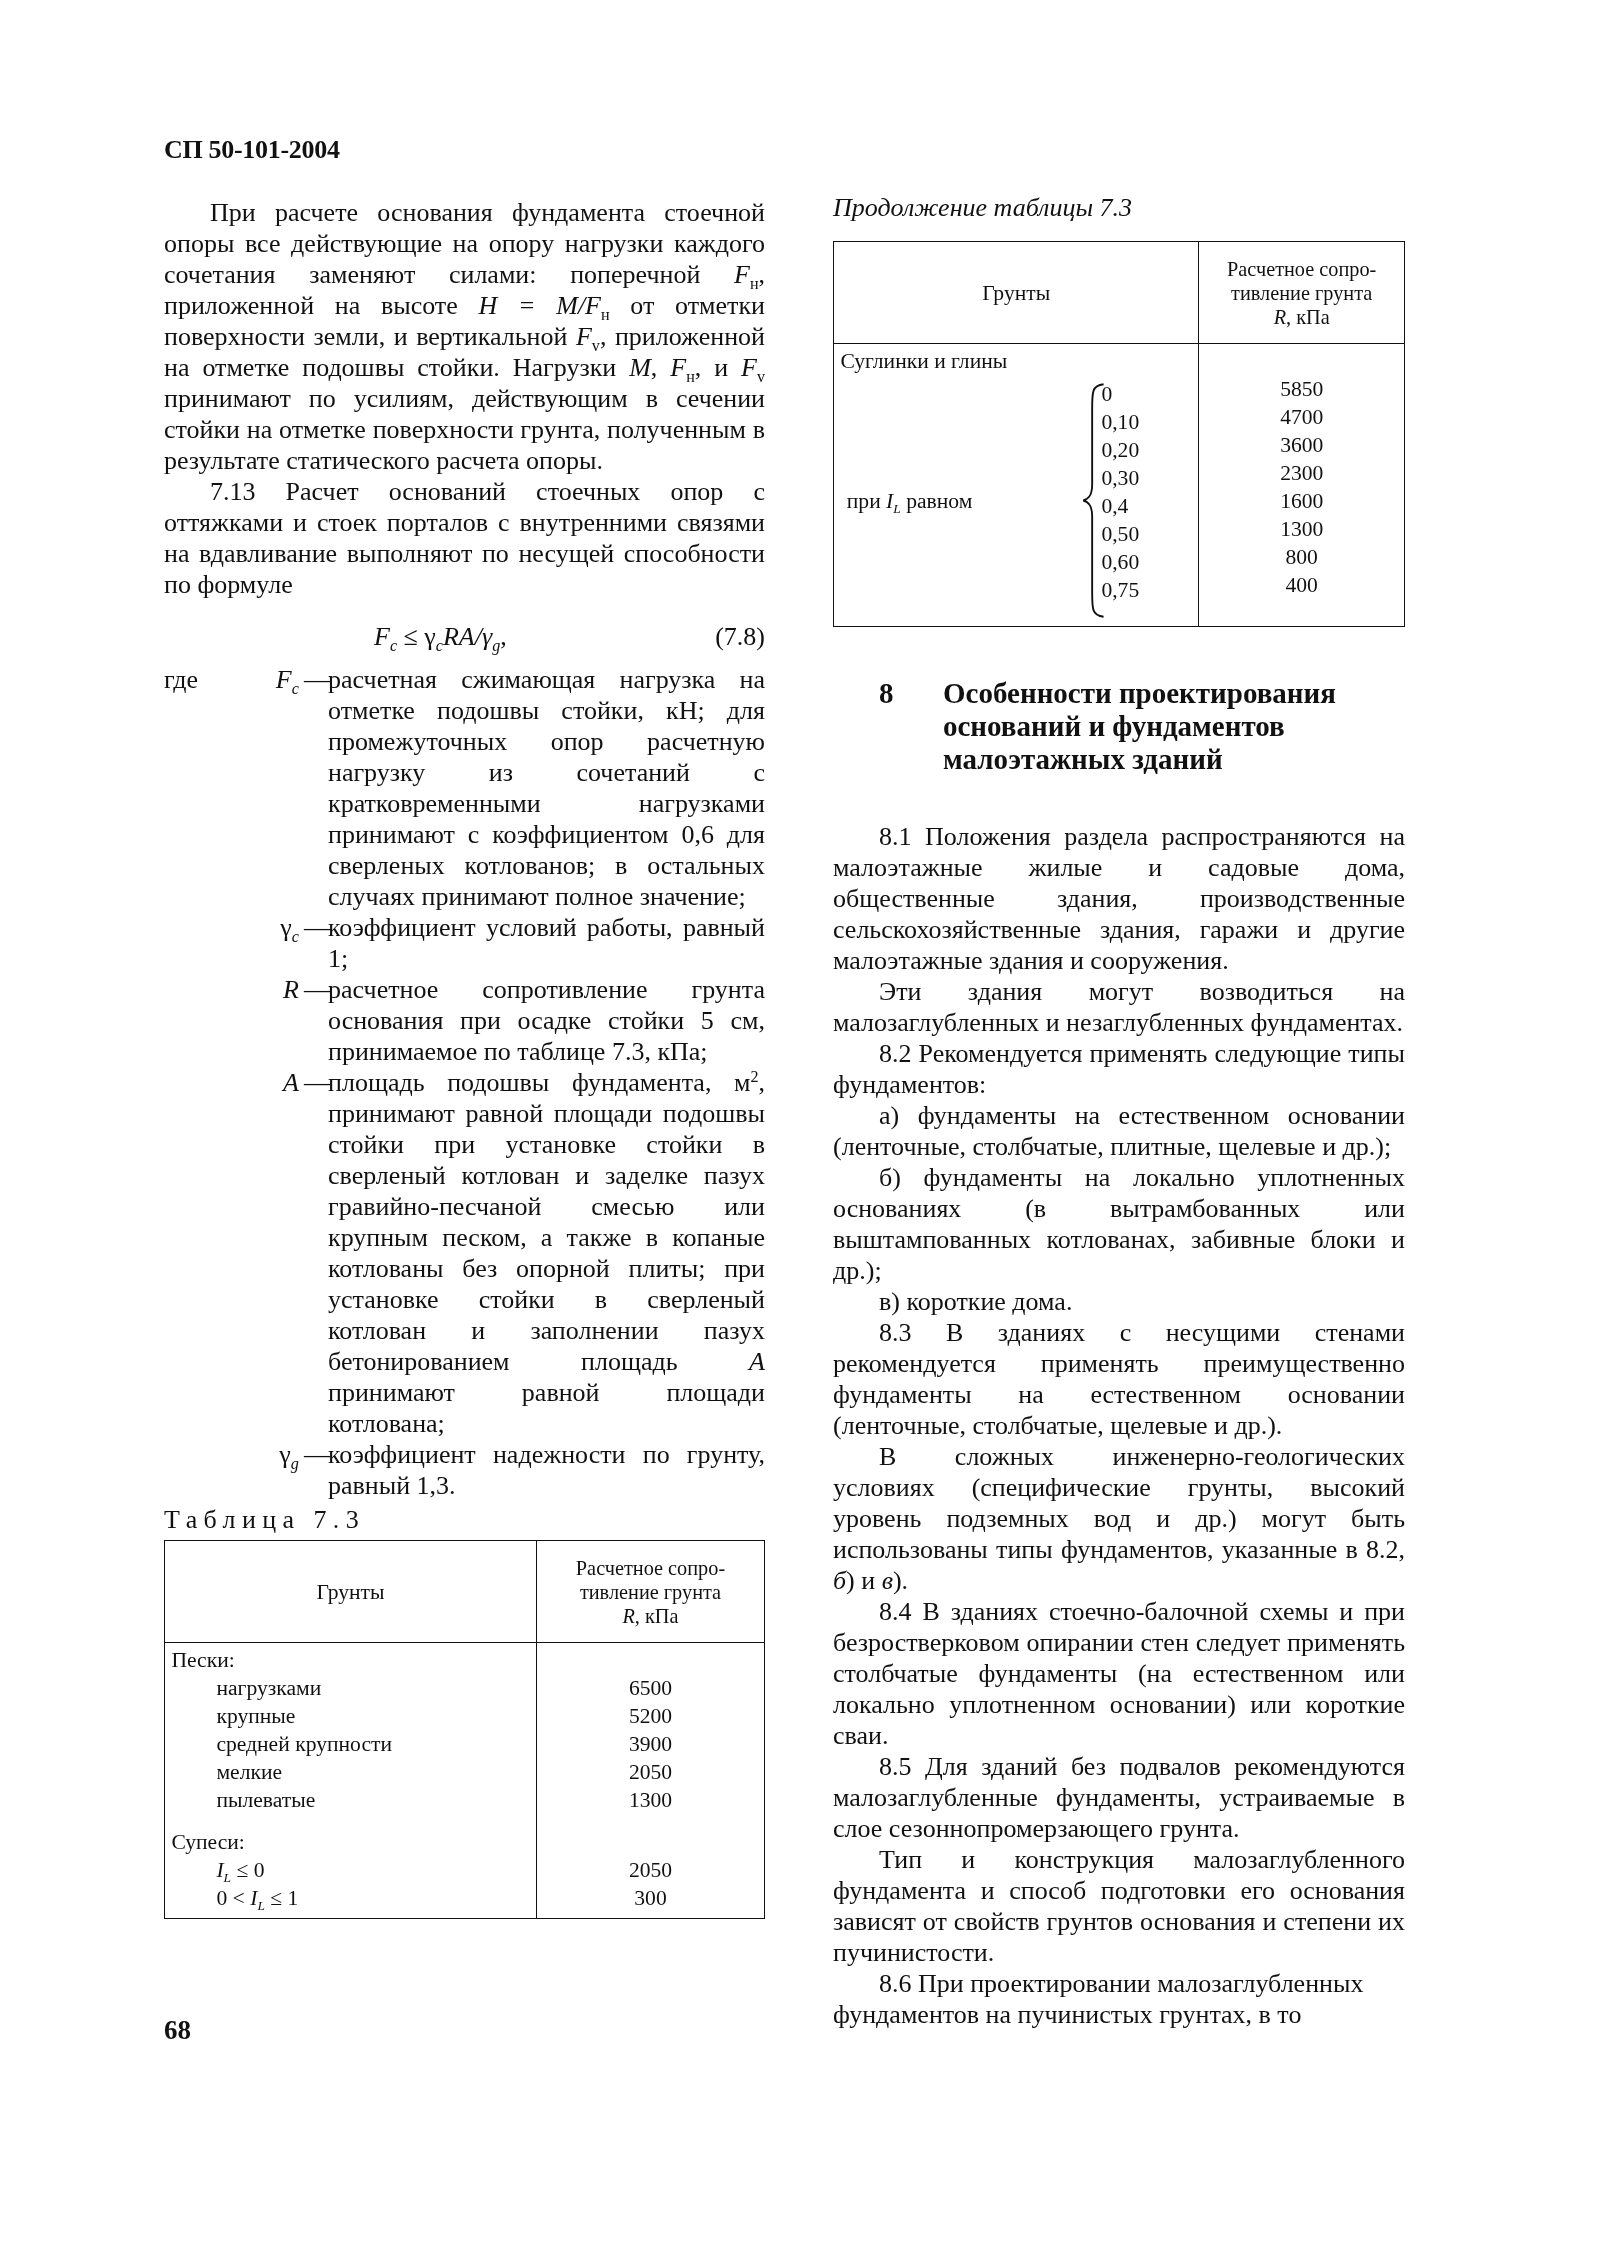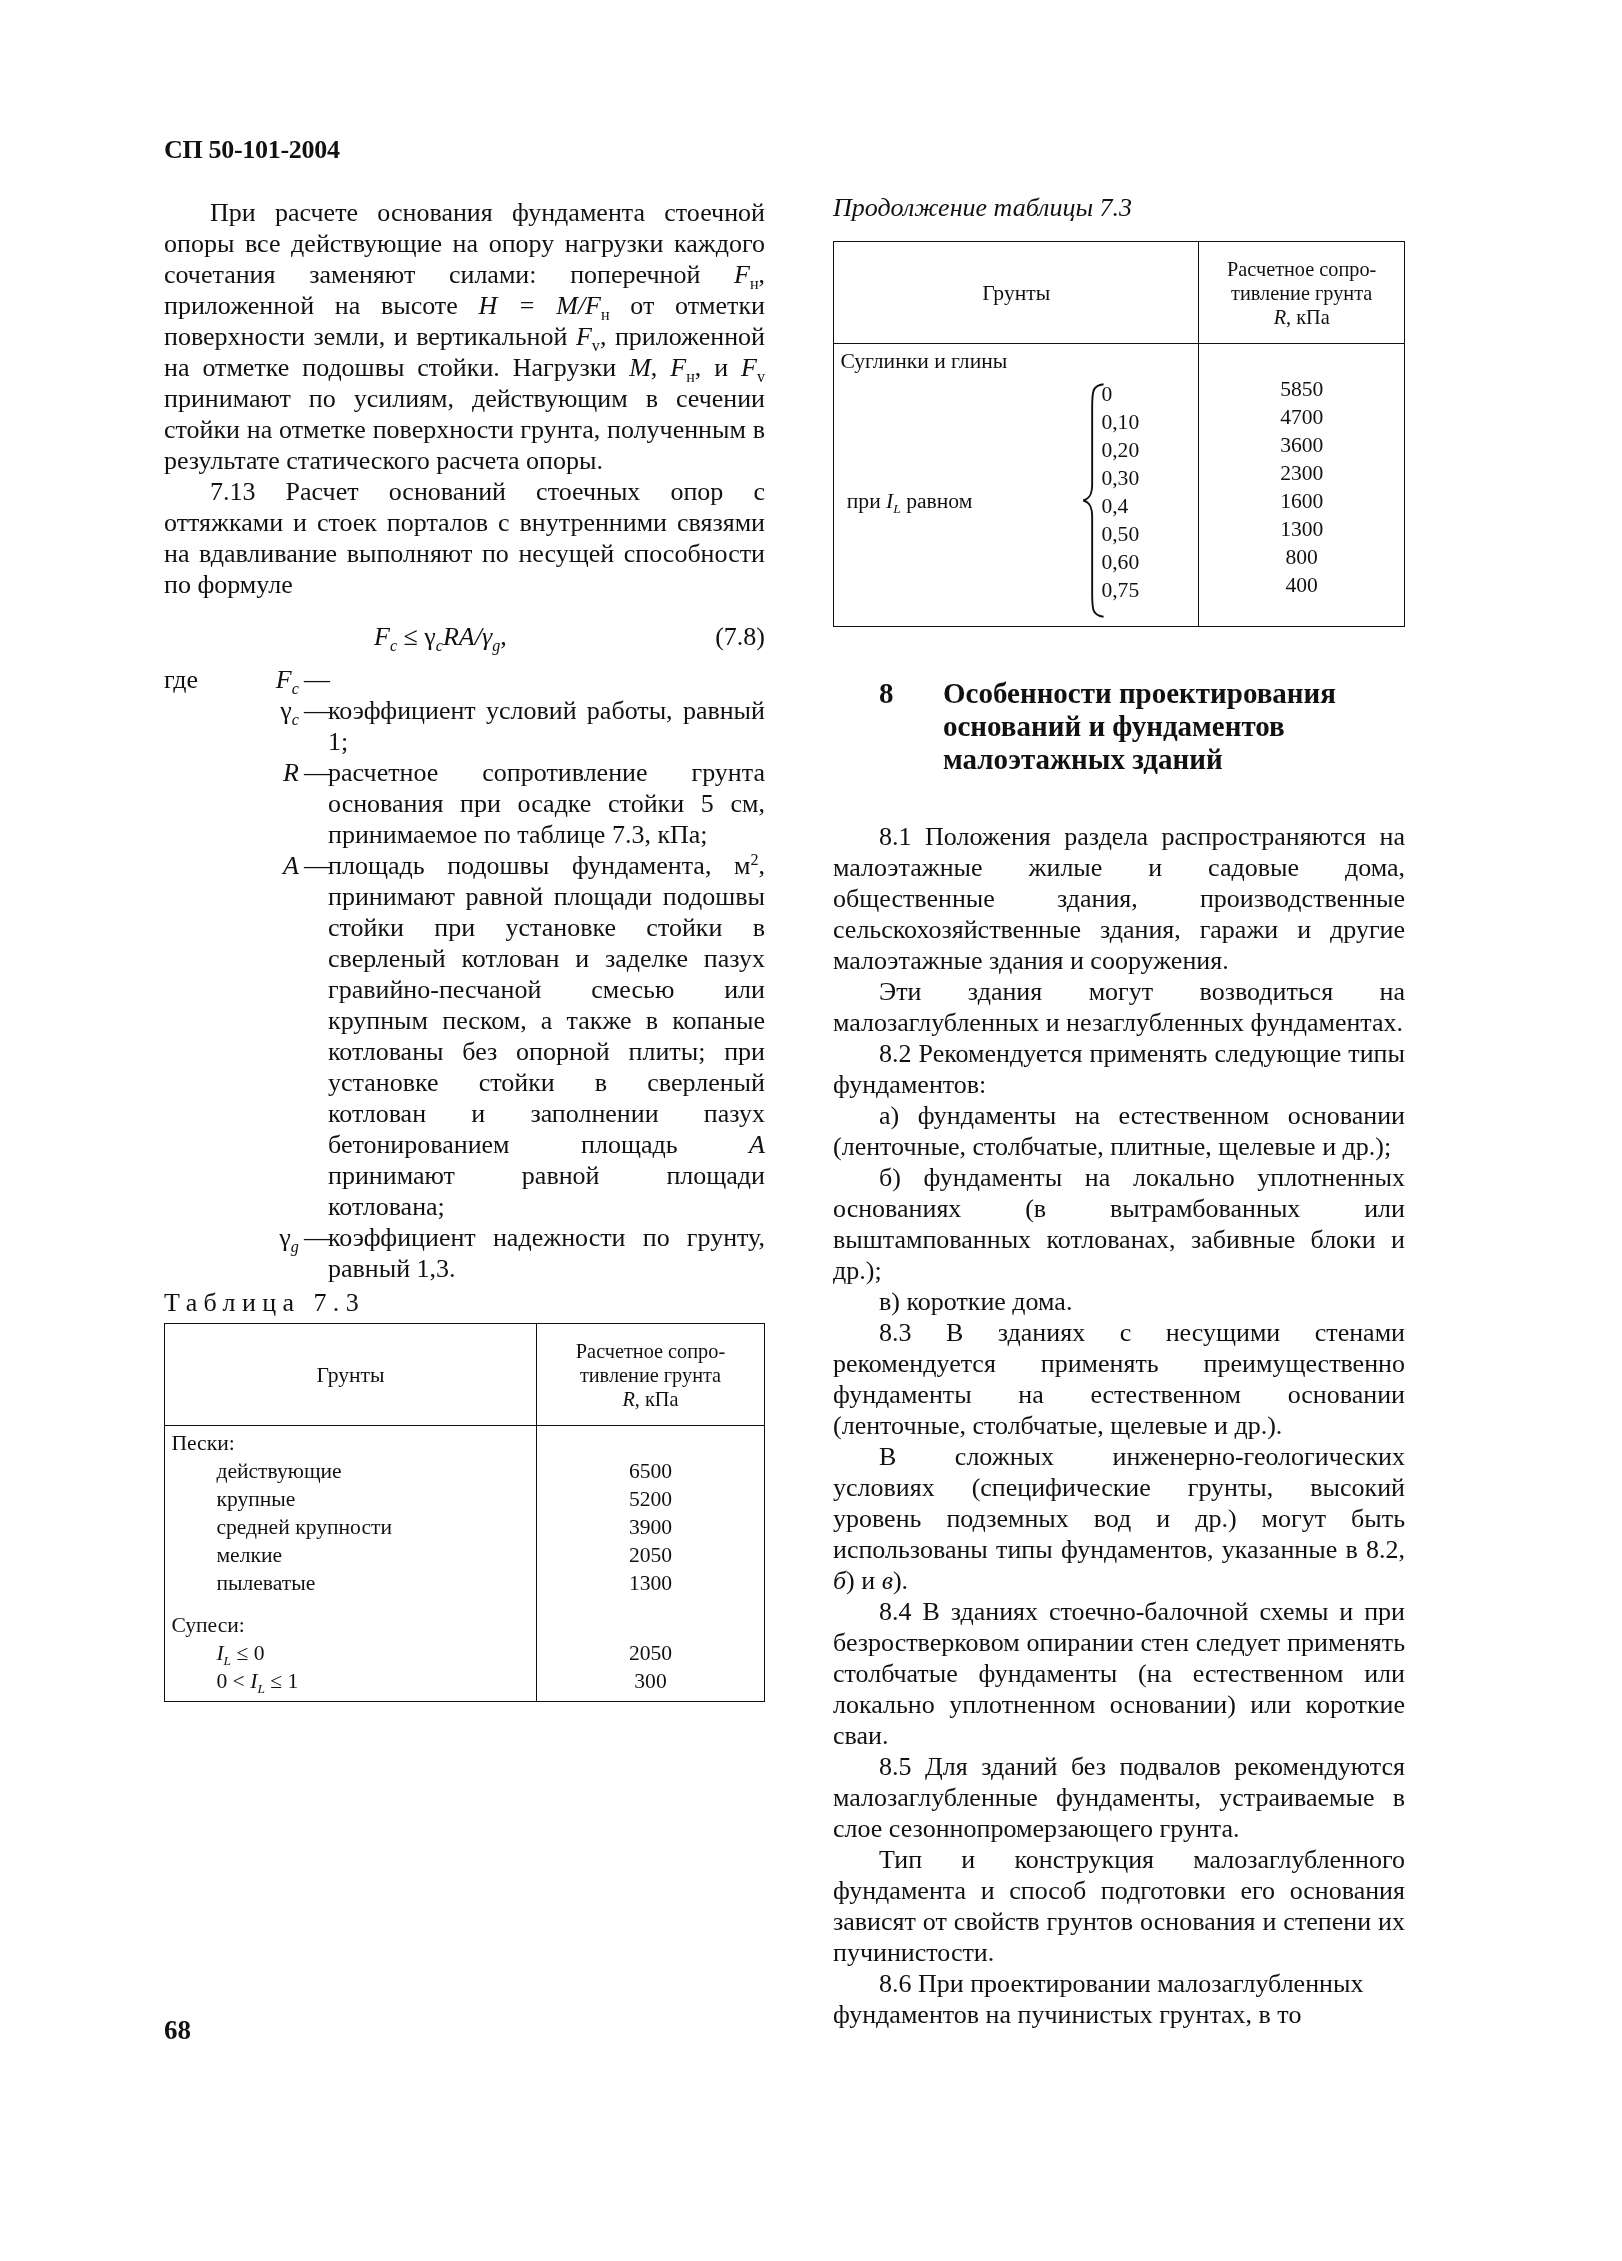--- a/index.html
+++ b/index.html
@@ -83,20 +83,21 @@
   <div class="formula">
     <span class="expr"><span>F</span><sub>c</sub><span style="font-style:normal"> ≤ γ</span><sub>c</sub><span>RA/γ</span><sub>g</sub><span style="font-style:normal">,</span></span>
     <span class="num">(7.8)</span>
   </div>
 
   <div class="defs">
     <div class="def-row">
       <span class="def-where">где</span>
       <span class="def-sym"><span>F</span><sub>c</sub></span>
       <span class="def-dash">—</span>
+      <span class="def-text">расчетная сжимающая нагрузка на отметке подошвы стойки, кН; для промежуточных опор расчетную нагрузку из сочетаний с кратковременными нагрузками принимают с коэффициентом 0,6 для сверленых котлованов; в остальных случаях принимают полное значение;</span>
     </div>
     <div class="def-row">
       <span class="def-where"></span>
       <span class="def-sym" style="font-style:normal"><span>γ</span><sub style="font-style:italic">c</sub></span>
       <span class="def-dash">—</span>
       <span class="def-text">коэффициент условий работы, равный 1;</span>
     </div>
     <div class="def-row">
       <span class="def-where"></span>
       <span class="def-sym">R</span>
@@ -125,21 +126,21 @@
       <th class="h1" style="width:62%">Грунты</th>
       <th class="h2">
         <span>Расчетное сопро-</span><br>
         <span>тивление грунта</span><br>
         <i>R</i><span>, кПа</span>
       </th>
     </tr>
     <tr>
       <td class="soil">
         <div>Пески:</div>
-        <div class="sub-item">действующие</div>
+        <div class="sub-item">нагрузками</div>
         <div class="sub-item">крупные</div>
         <div class="sub-item">средней крупности</div>
         <div class="sub-item">мелкие</div>
         <div class="sub-item">пылеватые</div>
         <div class="gap"></div>
         <div>Супеси:</div>
         <div class="sub-item"><span></span><i>I</i><sub class="it">L</sub><span> ≤ 0</span></div>
         <div class="sub-item"><span>0 &lt; </span><i>I</i><sub class="it">L</sub><span> ≤ 1</span></div>
       </td>
       <td class="val">

